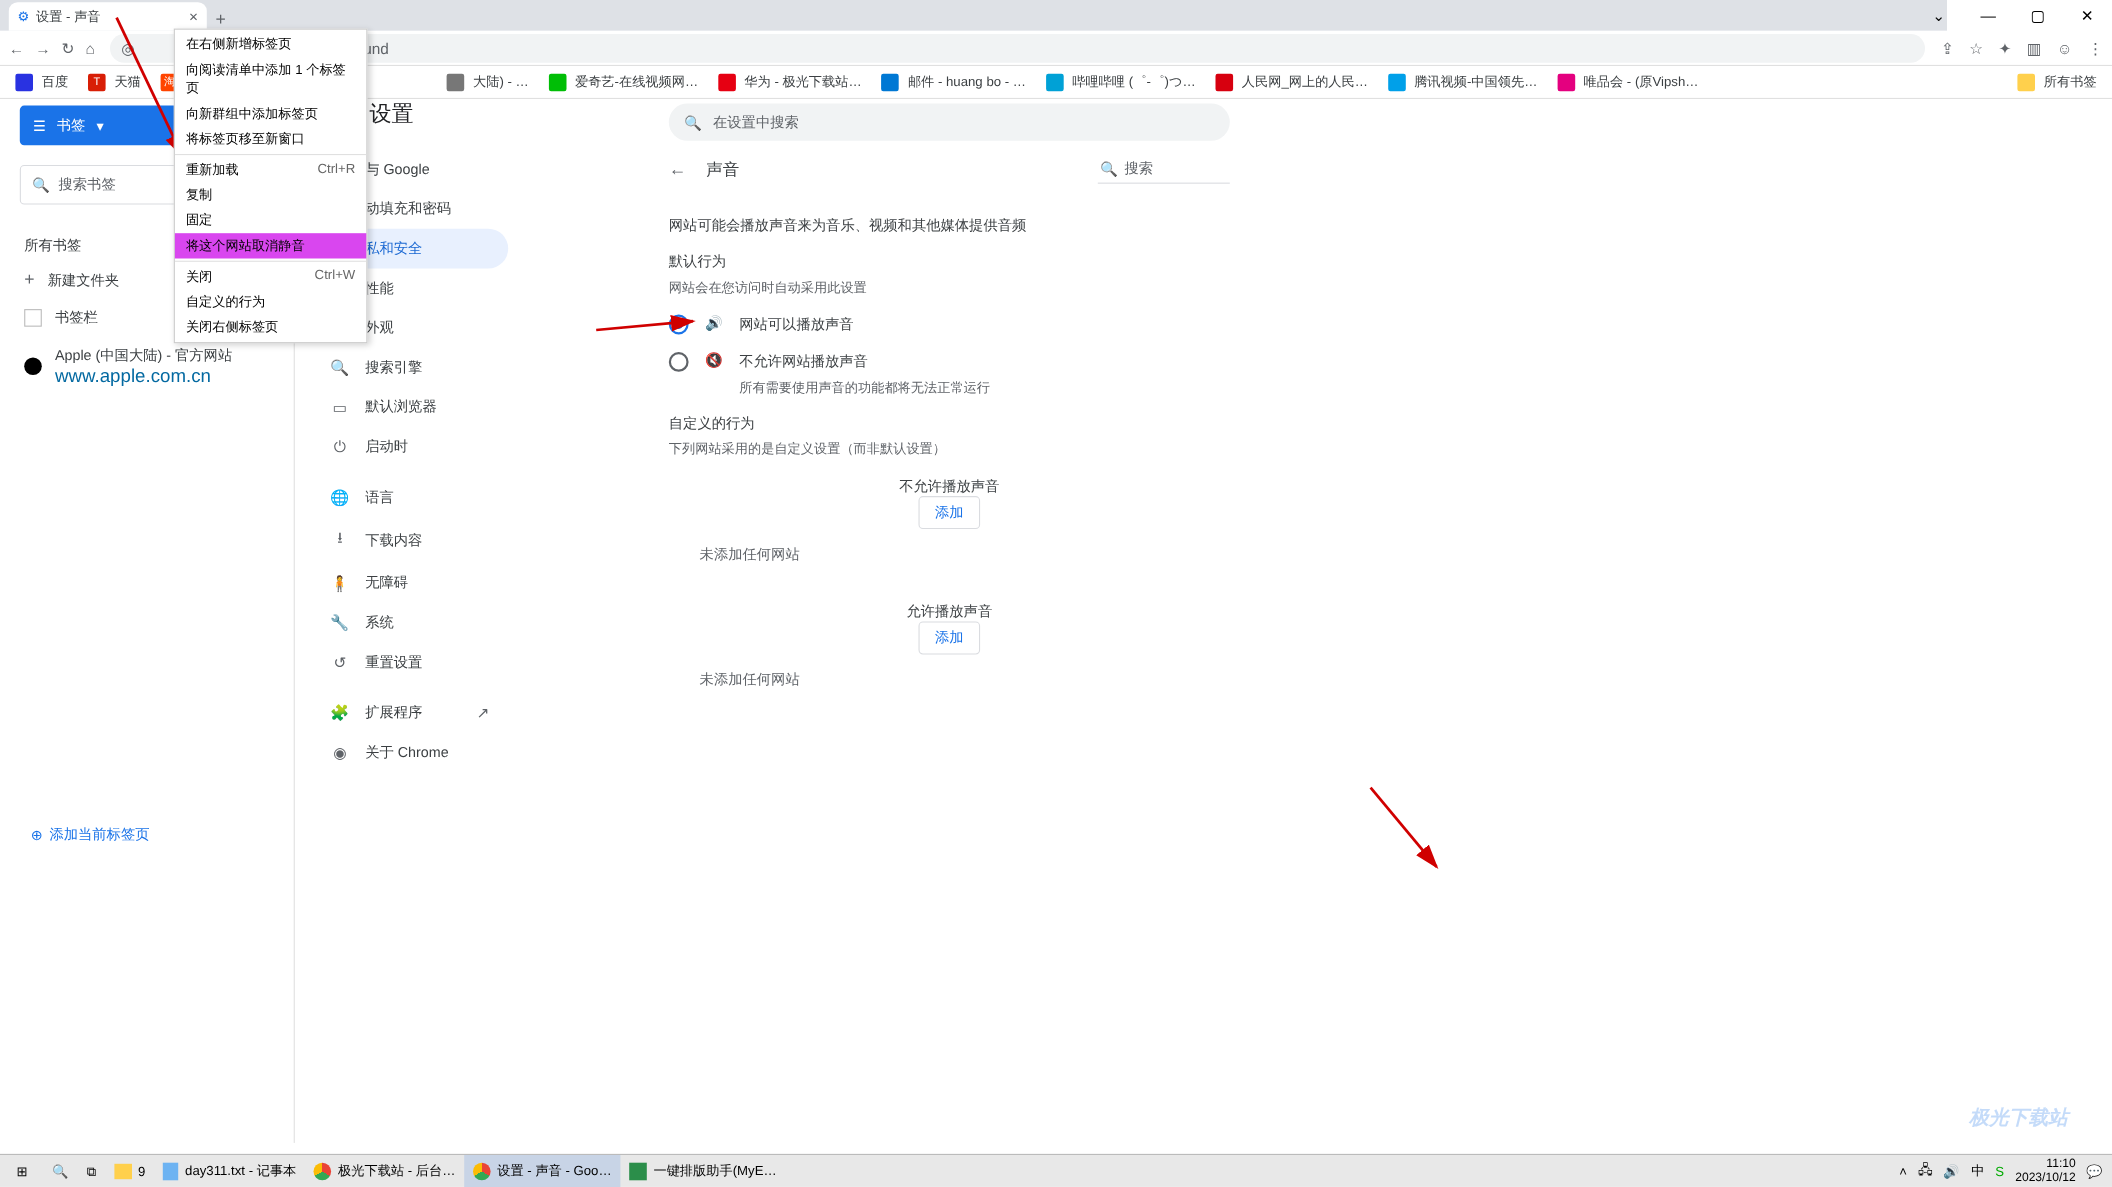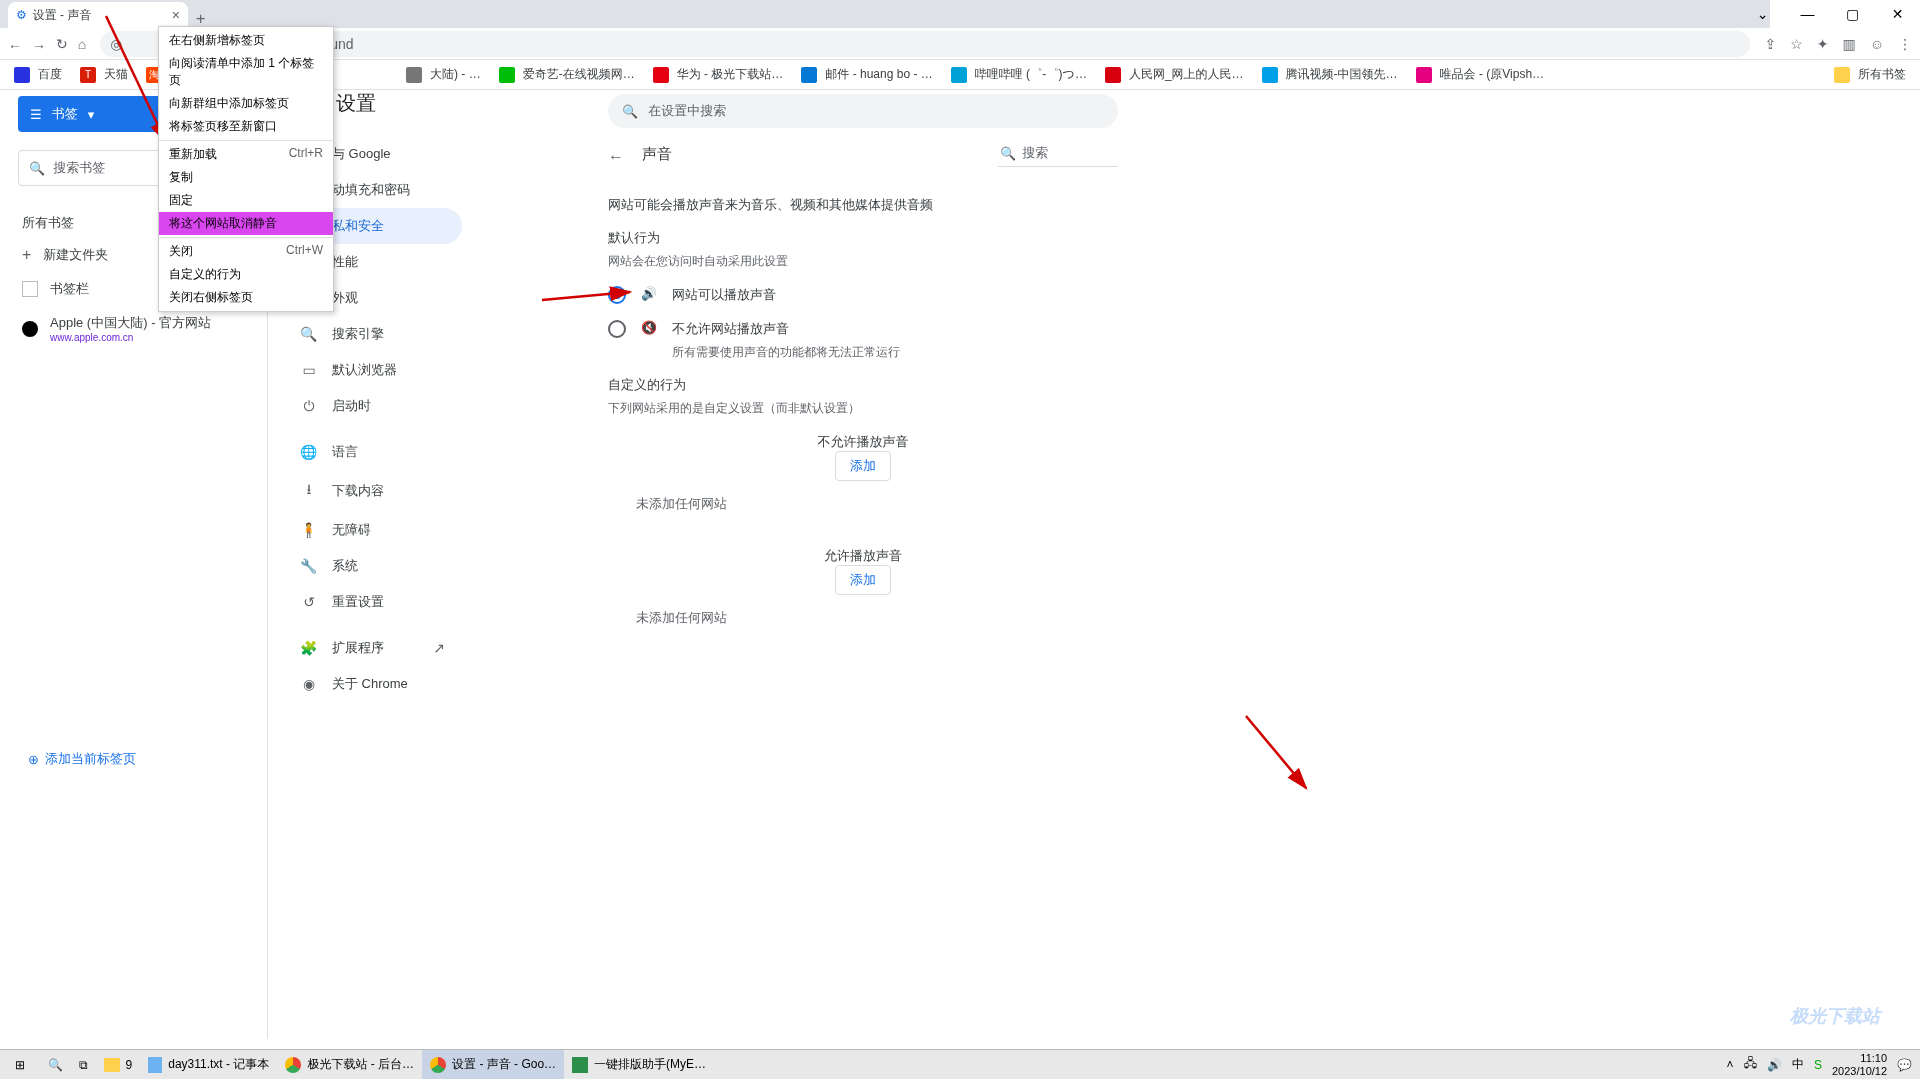--- a/index.html
+++ b/index.html
@@ -29,21 +29,21 @@
 .bmbar .spacer { flex: 1; }
 
 
 .bm-panel { position: absolute; left: 18px; top: 96px; width: 248px; }
 .bm-toolbar { background: #1a73e8; color: #fff; height: 36px; border-radius: 4px; display: flex; align-items: center; padding: 0 12px; gap: 10px; font-size: 13px; }
 .bm-search { margin-top: 18px; height: 36px; border: 1px solid #dadce0; border-radius: 4px; display: flex; align-items: center; padding: 0 10px; font-size: 13px; color: #5f6368; gap: 8px; }
 .bm-side { margin-top: 22px; font-size: 13px; color: #3c4043; }
 .bm-side .hdr { padding: 6px 4px; }
 .bm-row { display: flex; align-items: center; padding: 8px 4px; gap: 12px; }
 .bm-row .sq { width: 16px; height: 16px; border: 1px solid #bbb; }
-.bm-row .sub { color: #6d28d9; font-size: 10px; }
+.bm-row .sub { color: #0369a1; font-size: 17px; }
 .bm-row .cnt { margin-left: auto; color: #5f6368; font-size: 12px; }
 .bm-add { position: absolute; left: 28px; top: 750px; color: #1a73e8; font-size: 13px; display: flex; align-items: center; gap: 6px; }
 
 
 .ctx { position: absolute; left: 158px; top: 26px; width: 176px; background: #fff; border: 1px solid #ccc; box-shadow: 2px 2px 6px rgba(0,0,0,.2); font-size: 12px; color: #000; padding: 2px 0; z-index: 50; }
 .ctx .row { padding: 3px 10px; display: flex; justify-content: space-between; }
 .ctx .row.hover { background: #d946ef; }
 .ctx hr { border: none; border-top: 1px solid #e0e0e0; margin: 2px 0; }
 .ctx .kb { color: #666; }
 .settings-header { position: absolute; left: 276px; top: 90px; height: 42px; font-size: 20px; color: #202124; padding-left: 60px; }

